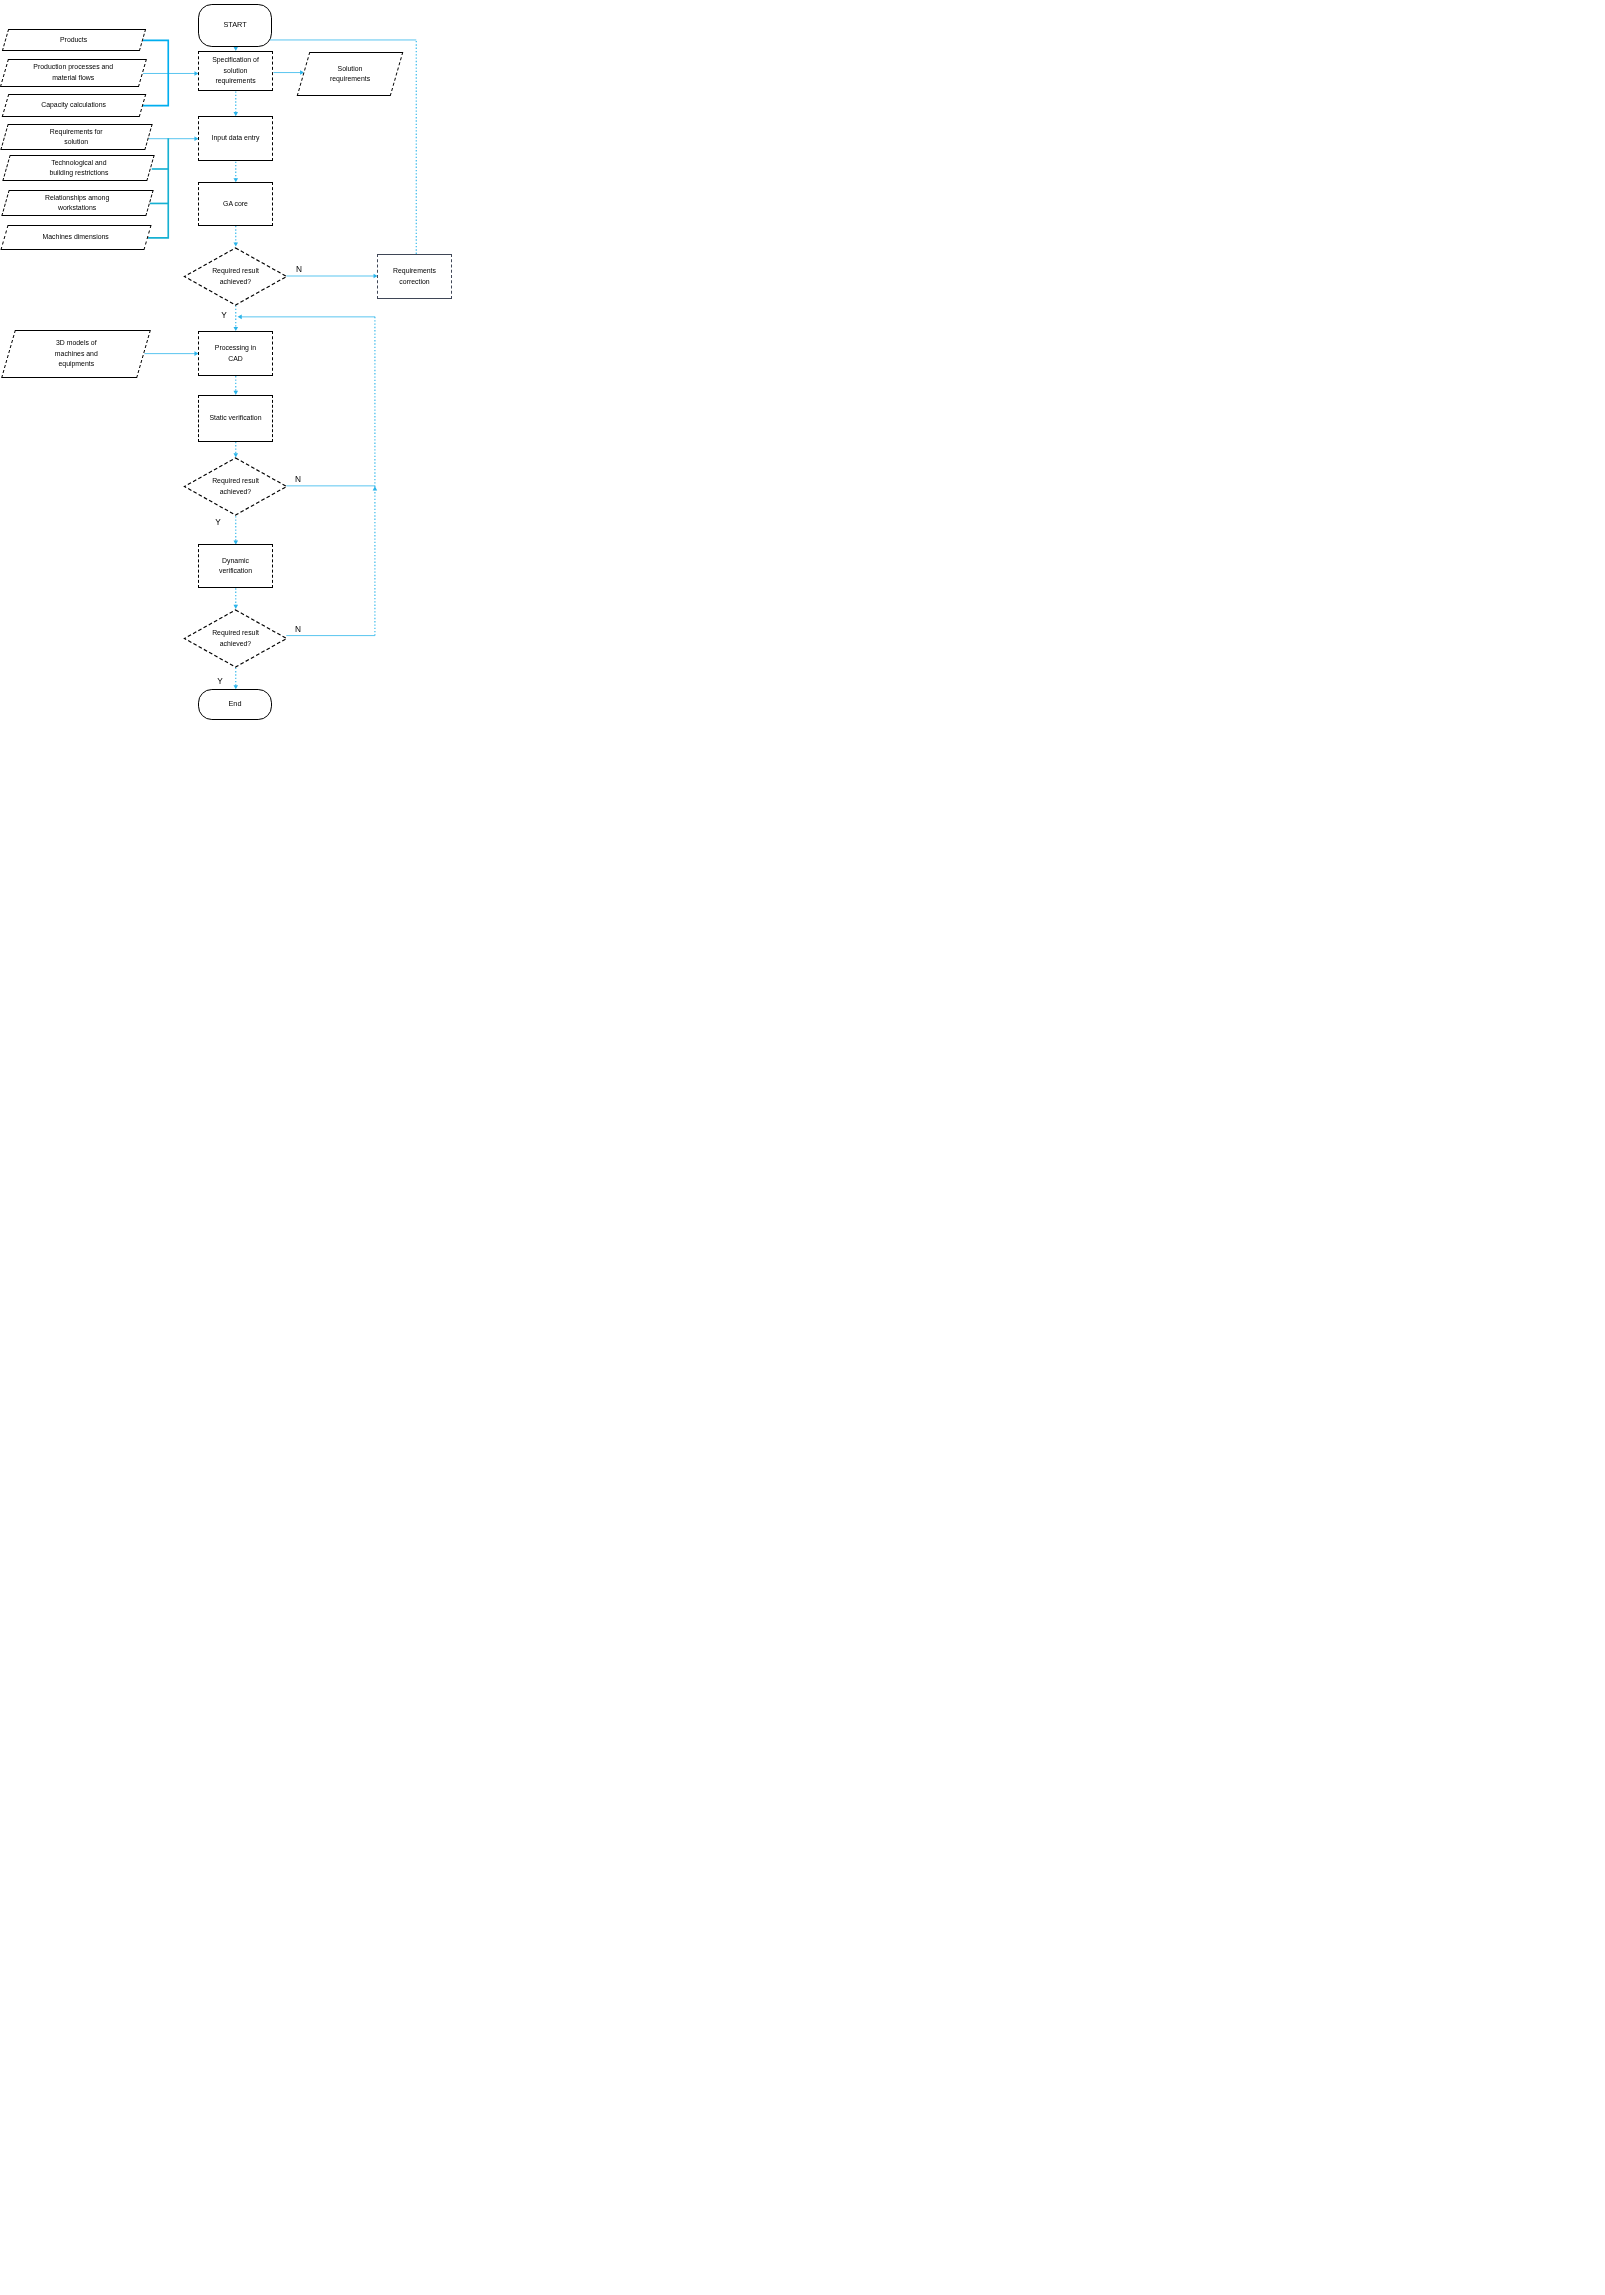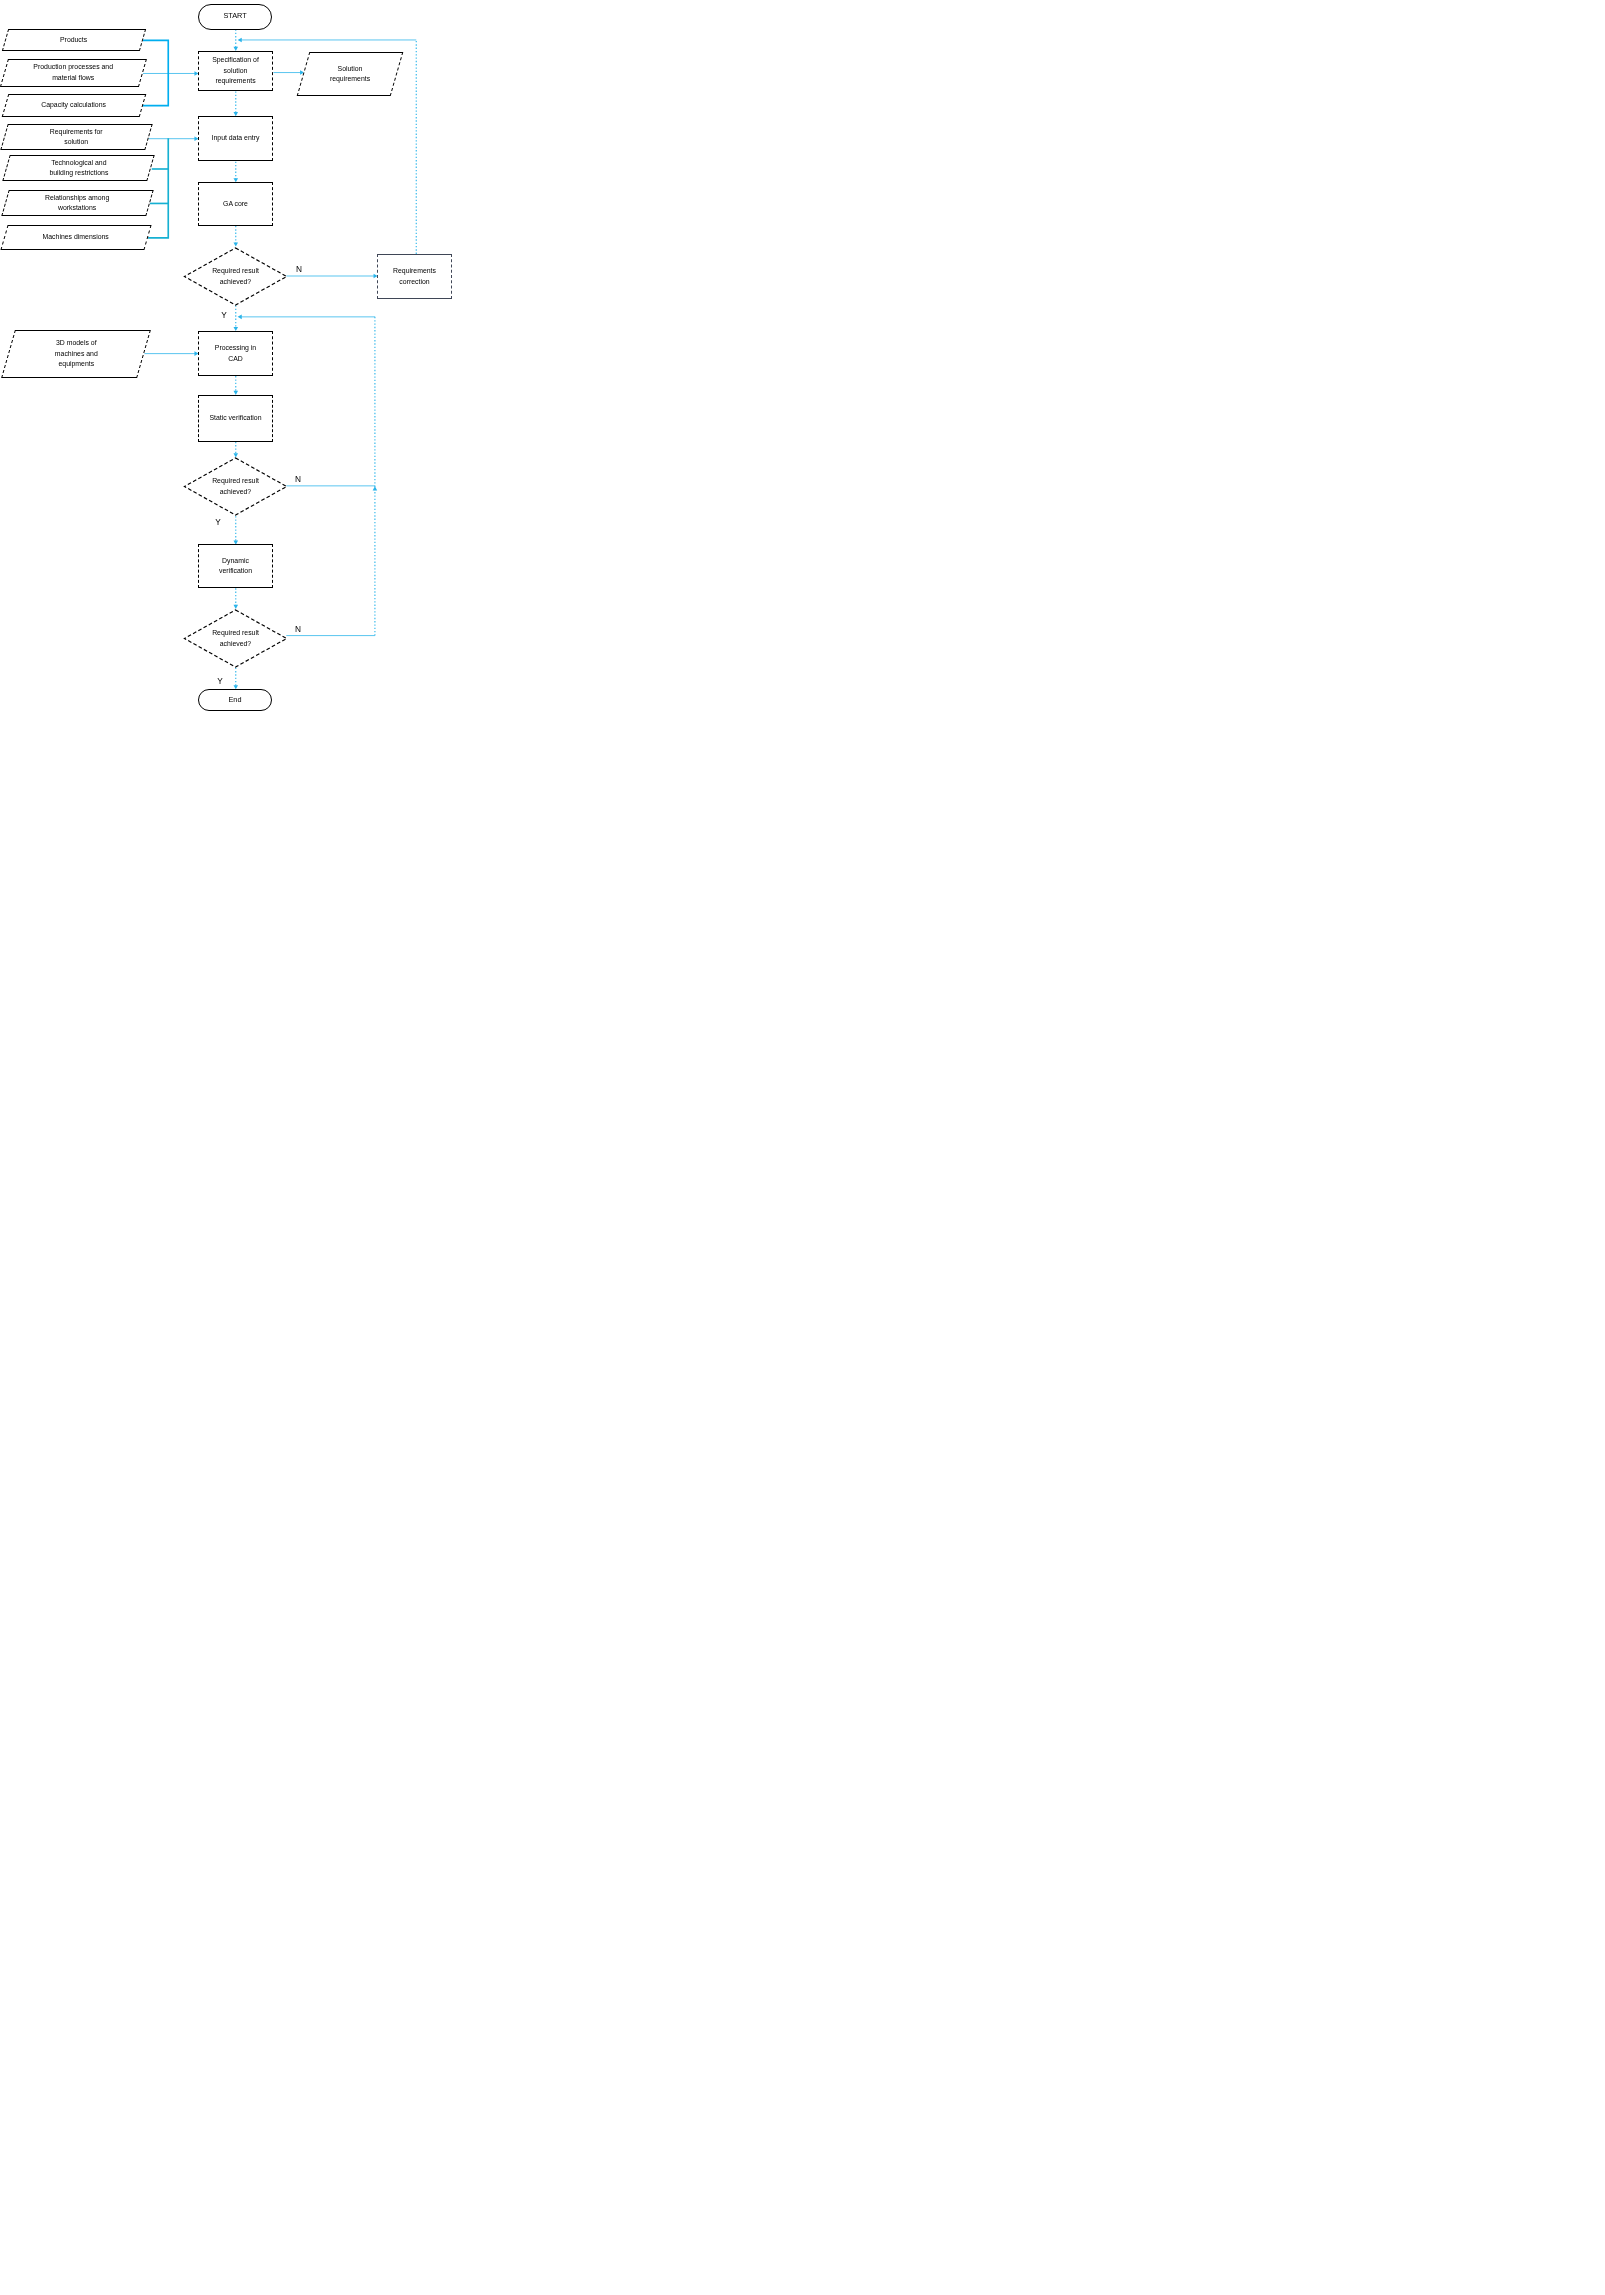--- a/index.html
+++ b/index.html
@@ -97,24 +97,24 @@
     <polygon class="ah" points="508,712 518,712 513,721"></polygon>
     <polygon class="ah" points="423,765 423,775 432,770"></polygon>
     <polygon class="ah" points="508,851 518,851 513,860"></polygon>
     <polygon class="ah" points="508,987 518,987 513,996"></polygon>
     <polygon class="ah" points="811,1068 821,1068 816,1059"></polygon>
     <polygon class="ah" points="508,1177 518,1177 513,1186"></polygon>
     <polygon class="ah" points="508,1317 518,1317 513,1326"></polygon>
     <polygon class="ah" points="508,1492 518,1492 513,1501"></polygon>
   </svg>
 
-  <div class="node terminator" style="left:198px;top:3.7px;width:74px;height:26px;">
+  <div class="node terminator" style="left:198px;top:3.7px;width:74px;height:43px;">
     <span class="lbl">START</span>
   </div>
-  <div class="node terminator" style="left:198px;top:689px;width:74px;height:22px;">
+  <div class="node terminator" style="left:198px;top:689px;width:74px;height:31px;">
     <span class="lbl">End</span>
   </div>
 
   <div class="node para" style="left:4.6px;top:29px;width:138px;height:22px;">
     <span class="shape"></span>
     <span class="lbl" style="max-width:85px">Products</span>
   </div>
   <div class="node para" style="left:3.7px;top:59px;width:139px;height:27.5px;">
     <span class="shape"></span>
     <span class="lbl" style="max-width:80px">Production processes and material flows</span>

